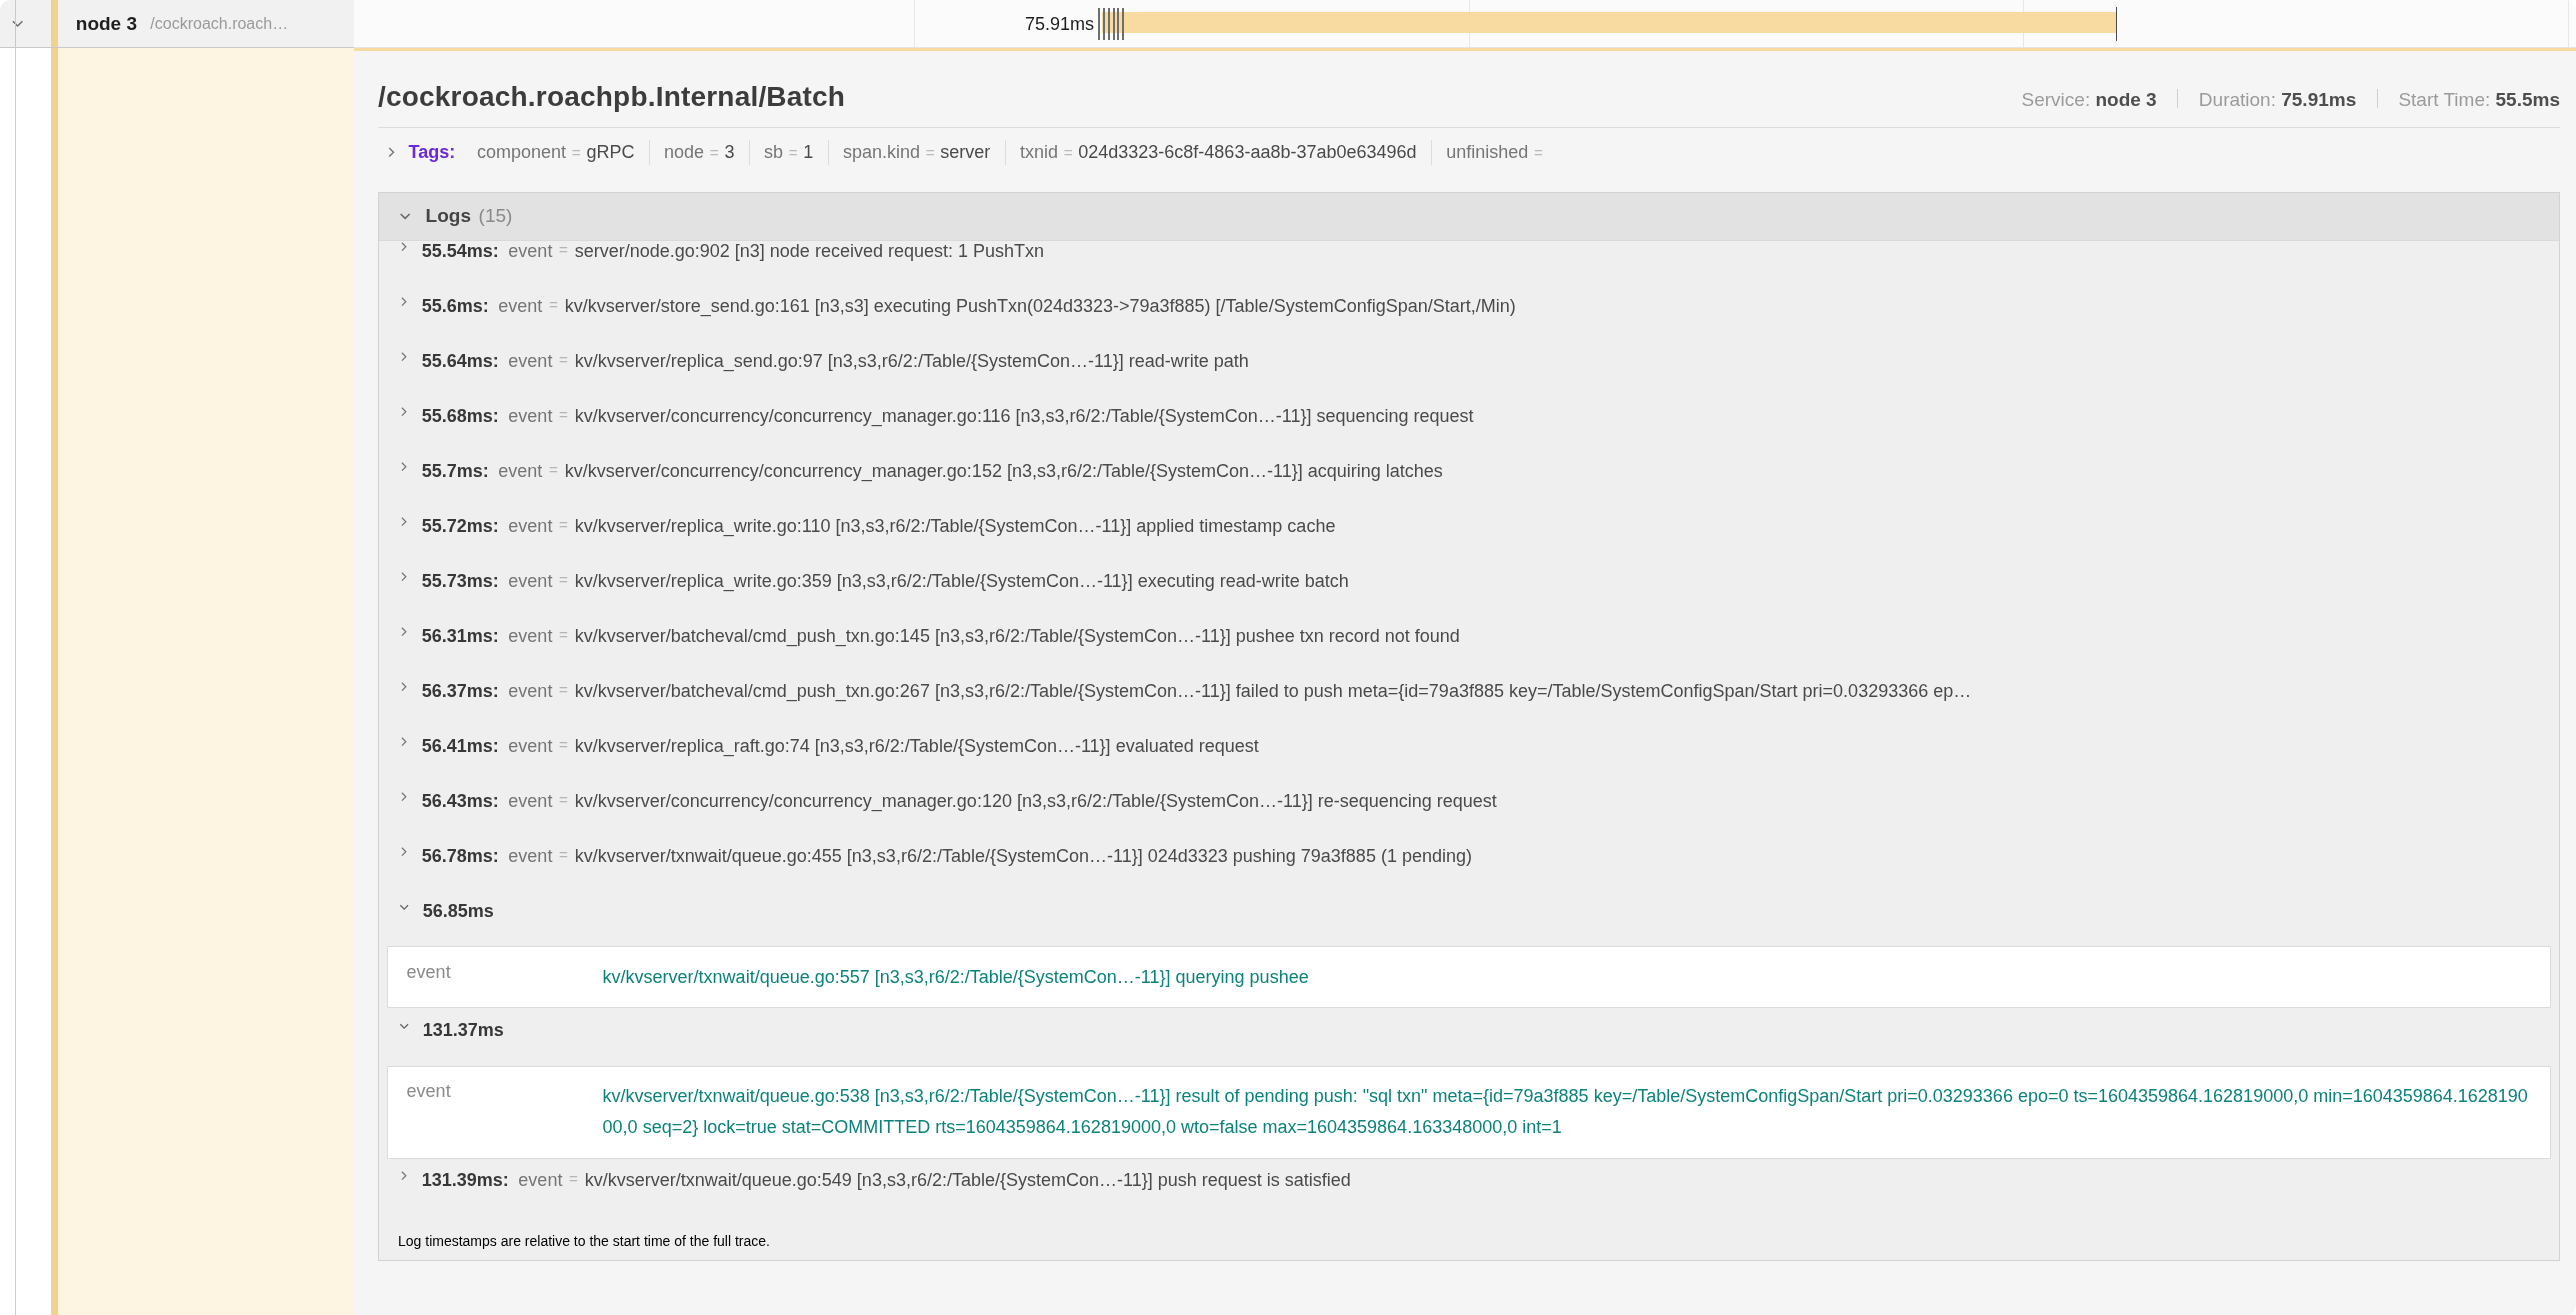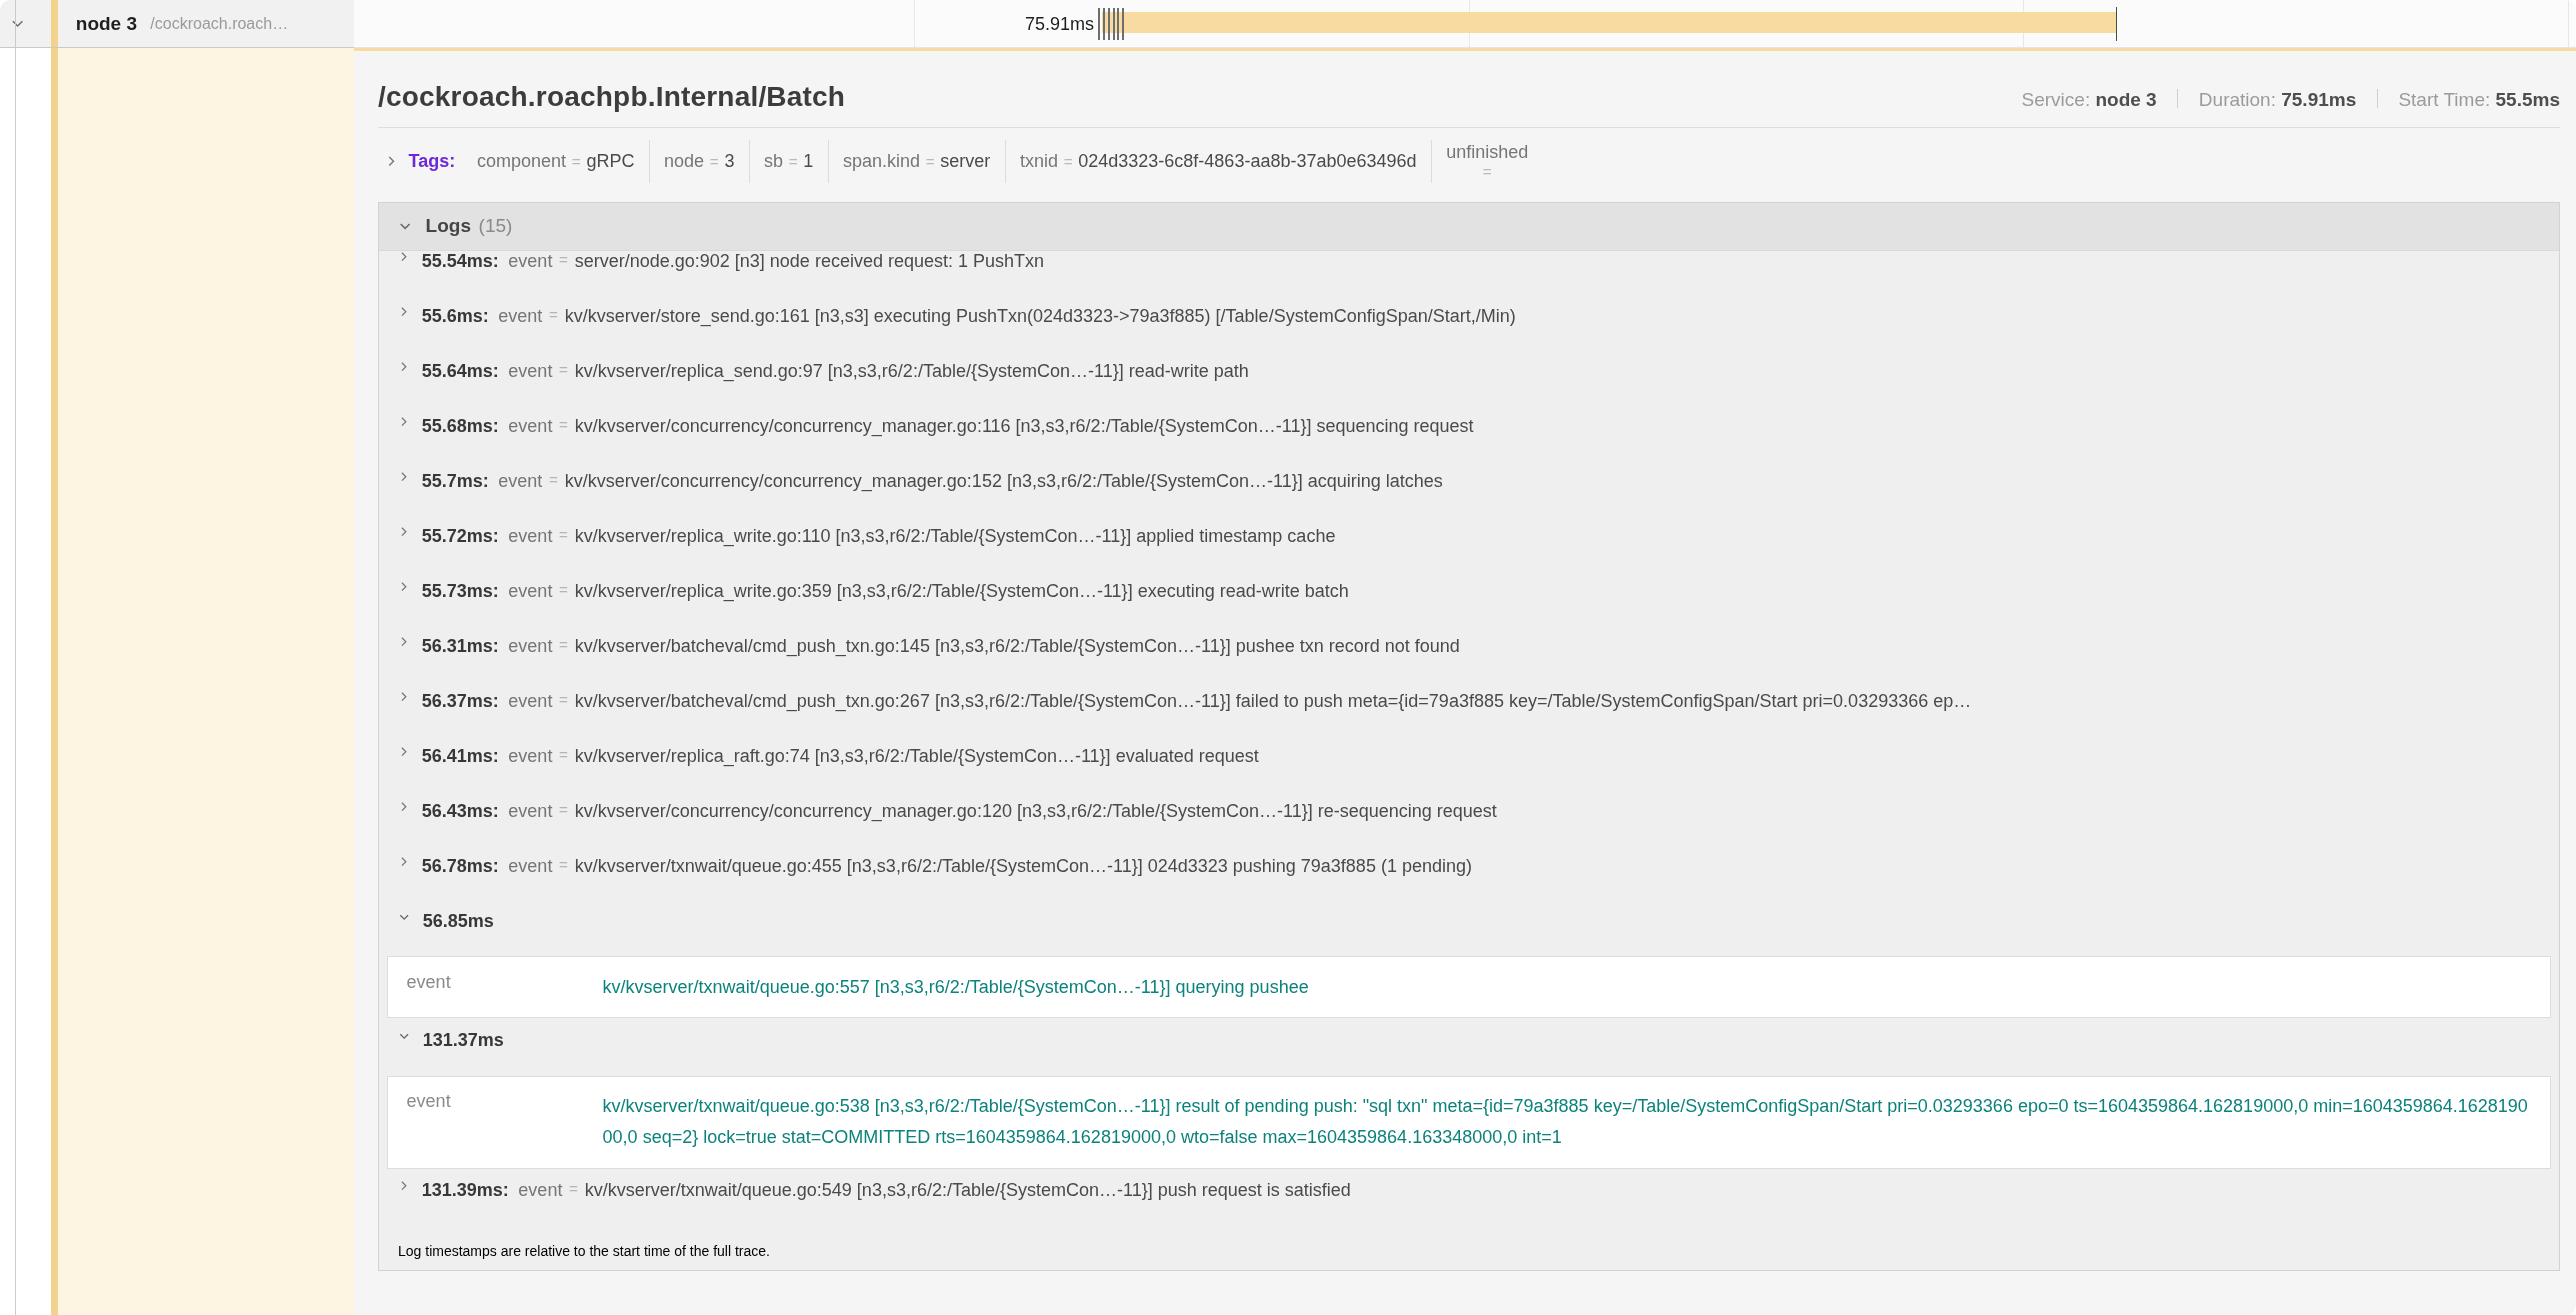--- a/index.html
+++ b/index.html
@@ -42,26 +42,26 @@
   .meta b { color: #4e4e4e; font-weight: 700; }
   .meta .sep { display: inline-block; width: 1px; height: 19px; background: #cfcfcf;
                margin: 0 15.3px; vertical-align: -2.9px; }
   .head-divider { border-bottom: 1px solid #dddddd; margin-top: 14.3px; }
 
   .tags-row { display: flex; align-items: center; padding: 12.4px 0 10.5px 6.7px; font-size: 18px; }
   .tags-row .chev { margin-right: 11.4px; }
   .tags-label { font-weight: 700; color: #6d28d9; margin-right: 7.6px; }
   .tag-item { display: flex; align-items: center; padding: 1.9px 14.3px; border-right: 1px solid #dcdcdc;
               white-space: nowrap; }
-  .tag-item:last-child { border-right: none; flex-direction: column; }
+  .tag-item:last-child { border-right: none; }
   .tag-key { color: #767676; }
   .tag-eq { color: #b9b9b9; font-size: 15.3px; margin: 0 5.7px; }
   .tag-val { color: #4a4a4a; }
 
-  .logs-box { margin-top: 8px; border: 1px solid #d2d2d2; background: #efefef; }
+  .logs-box { margin-top: 16px; border: 1px solid #d2d2d2; background: #efefef; }
   .logs-header { height: 48px; background: #e2e2e2; display: flex; align-items: center;
                  padding-left: 19px; border-bottom: 1px solid #d9d9d9; cursor: pointer; }
   .logs-header .chev { margin-right: 13.3px; }
   .logs-title { font-size: 19px; font-weight: 700; color: #454545; margin-right: 7.6px; }
   .logs-count { font-size: 19px; color: #8a8a8a; }
 
   .log-row { height: 55px; display: flex; align-items: flex-start; padding: 0 19px;
              font-size: 18px; cursor: pointer; overflow: hidden; }
   .log-row .chev { margin-right: 12.4px; flex: none; }
   .log-time { font-weight: 700; color: #383838; margin-right: 9.5px; flex: none; }

